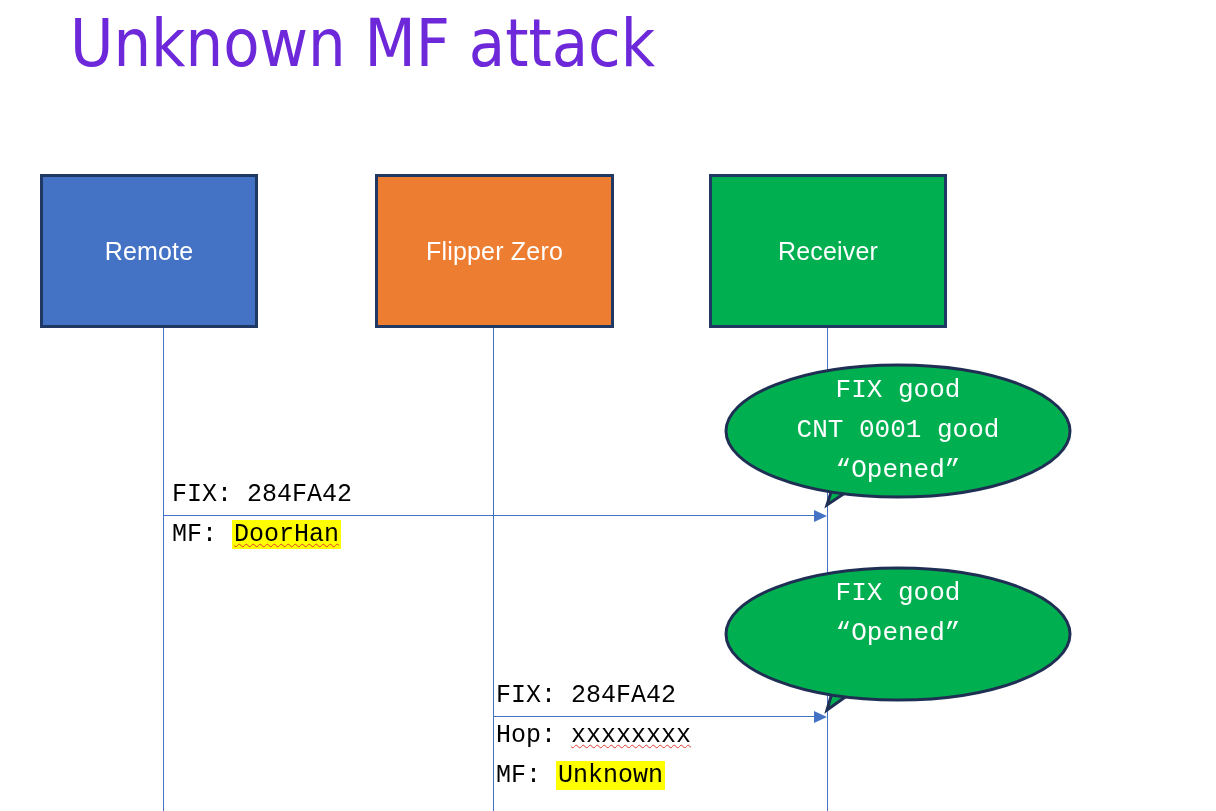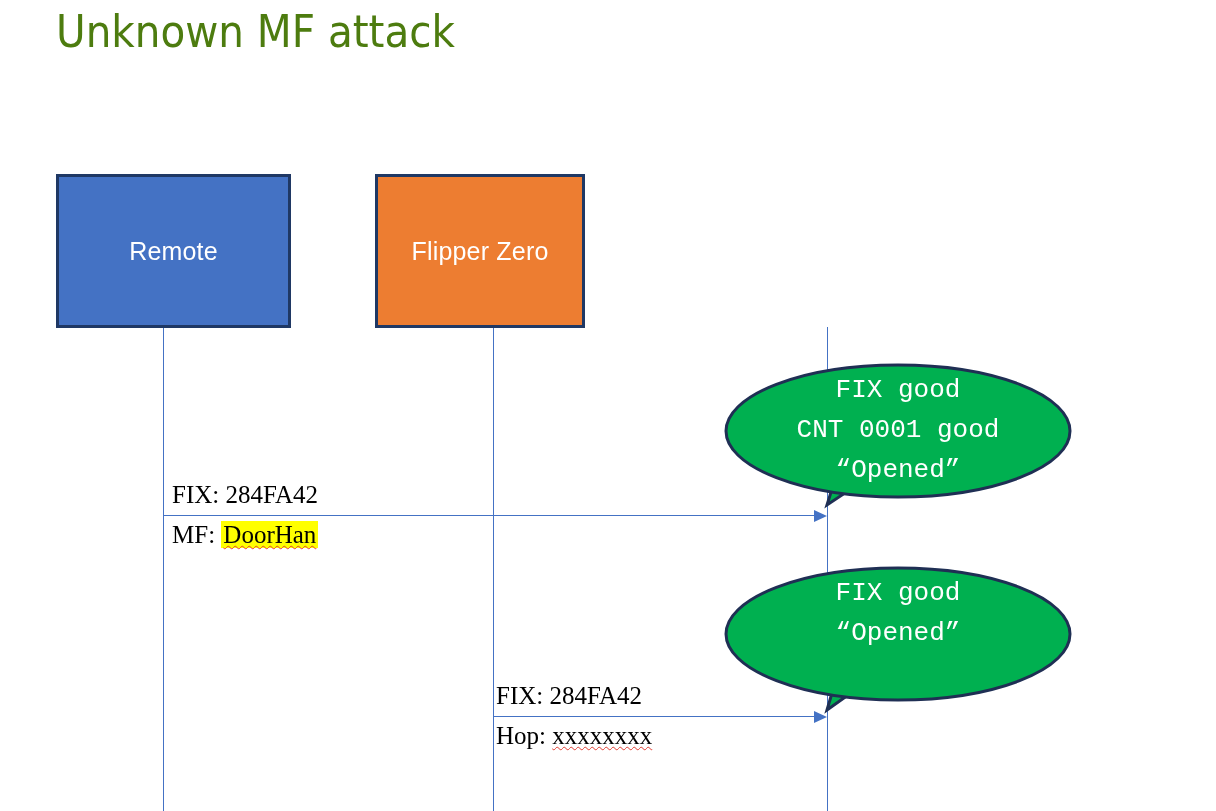--- a/index.html
+++ b/index.html
@@ -15,27 +15,27 @@
     position: relative;
     width: 1216px;
     height: 811px;
     background: #ffffff;
     overflow: hidden;
   }
 
   
   .slide-title {
     position: absolute;
-    left: 56px;
+    left: 70px;
     top: 6px;
     font-family: "DejaVu Sans Condensed", "Liberation Sans", sans-serif;
-    font-size: 45px;
+    font-size: 66px;
     font-weight: 300;
     letter-spacing: 0px;
-    color: #4d7c0f;
+    color: #6d28d9;
     line-height: 1.15;
     white-space: nowrap;
     font-stretch: condensed;
   }
 
   
   .lifeline {
     position: absolute;
     width: 1px;
     background: #4472C4;
@@ -84,21 +84,21 @@
     border-left: 13px solid #4472C4;
   }
 
   
   .msg-text {
     position: absolute;
     font-size: 25px;
     color: #000000;
     line-height: 40px;
     white-space: nowrap;
-    font-family: Liberation Serif, serif;
+    font-family: Liberation Mono, monospace;
   }
   .msg-text .line { display: block; }
   .hl {
     background: #FFFF00;
     color: #000000;
     padding: 0 2px;
   }
   .squiggle {
     
     text-decoration: underline;
@@ -136,28 +136,31 @@
 <body>
 
 <div id="slide">
 
   <div class="slide-title">Unknown MF attack</div>
 
   <div class="lifeline" style="left:163px; top:327px; height:484px;"></div>
   <div class="lifeline" style="left:493px; top:327px; height:484px;"></div>
   <div class="lifeline" style="left:827px; top:327px; height:484px;"></div>
 
-  <div class="actor-box actor-remote" style="left:56px; top:174px; width:235px; height:154px;align-items:center;">
+  <div class="actor-box actor-remote" style="left:40px; top:174px; width:218px; height:154px;align-items:center;">
     <span class="actor-label">Remote</span>
   </div>
 
-  <div class="actor-box actor-flipper" style="left:375px; top:174px; width:210px; height:154px;">
+  <div class="actor-box actor-flipper" style="left:375px; top:174px; width:239px; height:154px;">
     <span class="actor-label">Flipper Zero</span>
   </div>
 
+  <div class="actor-box actor-receiver" style="left:709px; top:174px; width:238px; height:154px;">
+    <span class="actor-label">Receiver</span>
+  </div>
 
   <div class="msg-arrow" style="left:163px; top:510px; width:664px;">
     <div class="shaft" style="width:652px;"></div>
     <div class="head" style="left:651px;"></div>
   </div>
 
   <div class="msg-text" style="left:172px; top:475px;">
     <span class="line">
       <span>FIX:</span>
       <span>284FA42</span>
@@ -174,20 +177,24 @@
   </div>
 
   <div class="msg-text" style="left:496px; top:676px;">
     <span class="line">
       <span>FIX:</span>
       <span>284FA42</span>
     </span>
     <span class="line">
       <span>Hop:</span>
       <span class="squiggle">xxxxxxxx</span>
+    </span>
+    <span class="line">
+      <span>MF:</span>
+      <span class="hl">Unknown</span>
     </span>
   </div>
 
   <div class="callout" style="left:724px; top:363px; width:348px; height:155px;">
     <svg width="348" height="155" viewBox="0 0 348 155">
       <path d="M 103 142 L 113 110 L 148 112 Z" fill="#00B050" stroke="#1F2F54" stroke-width="3" stroke-linejoin="miter"></path>
       <ellipse cx="174" cy="68" rx="172" ry="66" fill="#00B050" stroke="#1F2F54" stroke-width="3"></ellipse>
     </svg>
     <div class="callout-text" style="top:7px;">
       <span class="line">FIX good</span>

